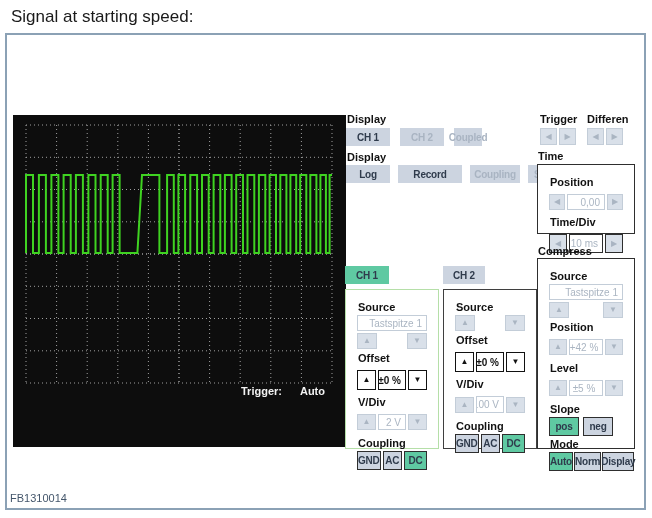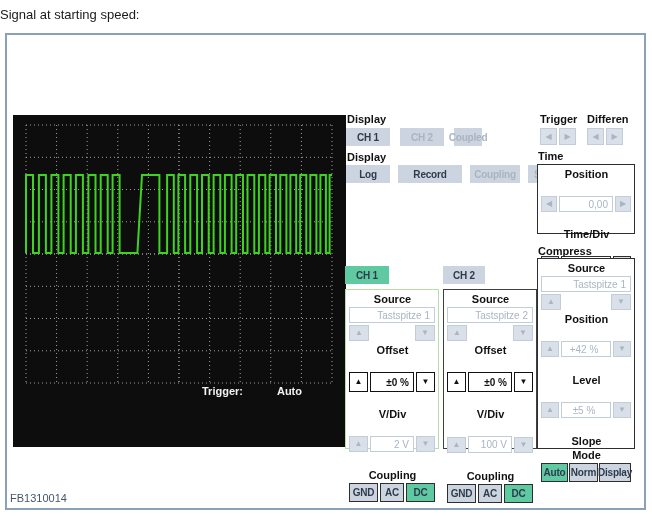--- a/index.html
+++ b/index.html
@@ -2,61 +2,61 @@
 <html><head>
 <meta charset="utf-8">
 <style>
   * { margin:0; padding:0; box-sizing:border-box; }
   html,body { background:#fff; }
   body {
     width:652px; height:518px; position:relative;
     font-family:"Liberation Sans", sans-serif;
     overflow:hidden;
   }
-  .page-title { position:absolute; left:0; top:7px; font-size:13px; color:#1a1a1a; }
+  .page-title { position:absolute; left:11px; top:7px; font-size:17px; color:#1a1a1a; }
   .frame {
     position:absolute; left:5px; top:33px; width:641px; height:477px;
     border:2px solid #8ba1b5; background:#ffffff;
   }
   
   .scope { position:absolute; left:6px; top:80px; width:333px; height:332px; background:#0d0d0d; }
   .scope svg { display:block; }
   .trigger-readout {
-    position:absolute; top:270px; right:44px; display:flex; gap:34px;
+    position:absolute; top:270px; right:21px; display:flex; gap:18px;
     color:#f2f2f2; font-size:11px; font-weight:bold;
   }
   
   .sec-label { position:absolute; font-size:11px; font-weight:bold; color:#111; white-space:nowrap; }
   .btn {
     display:flex; align-items:center; justify-content:center;
     background:#ccd4e0; color:#2f3b4c; font-size:10px; font-weight:bold;
     height:18px; letter-spacing:-0.2px; white-space:nowrap;
   }
   .btn.off { color:#a9b4c2; }
   .btn.teal { background:#5fc9a2; }
   .bordered { border:1px solid #2e2e2e; }
   .row { position:absolute; display:flex; align-items:center; }
-  .pbox { position:absolute; background:#fff; border:1px solid #2e2e2e; padding:3px;text-align:center; }
+  .pbox { position:absolute; background:#fff; border:1px solid #2e2e2e; padding:11px; }
   .pbox.greenb { border-color:#b5dfa8; }
   .inlbl { font-size:11px; font-weight:bold; color:#111; margin:0 0 2px 1px; white-space:nowrap; }
   .fline { display:flex; align-items:center; margin-bottom:2px; }
   .fld {
     background:#fff; display:flex; align-items:center; justify-content:flex-end;
     padding-right:4px; font-size:10px; white-space:nowrap; overflow:hidden;
   }
   .fld.dis { border:1px solid #c3cdd8; color:#aab5c2; }
   .fld.en  { border:1px solid #111; color:#111; font-weight:bold; }
   .abtn {
     display:flex; align-items:center; justify-content:center;
     font-size:8px; line-height:1; flex:none;
   }
   .abtn.lt  { background:#d9e0e9; border:1px solid #c3cdd8; color:#aab5c2; }
   .abtn.dk  { background:#fff; border:1px solid #111; color:#111; }
   .abtn.dkb { background:#d9e0e9; border:1px solid #2e2e2e; color:#a9b4c2; }
-  .grow { flex:1 1 auto; margin:14px 2px; }
+  .grow { flex:1 1 auto; margin:4px 2px; }
   .figure-id { position:absolute; left:3px; top:457px; font-size:11px; color:#44566b; }
 </style>
 </head>
 <body>
 
 <div class="page-title">Signal at starting speed:</div>
 
 <div class="frame">
 
   <div class="scope">
@@ -173,20 +173,24 @@
     <div class="fline" style="margin-bottom:3px">
       <div class="abtn lt" style="width:18px;height:16px">
           <span>▲</span>
         </div>
       <div class="fld dis grow" style="height:16px;justify-content:center">±5 %</div>
       <div class="abtn lt" style="width:18px;height:16px">
           <span>▼</span>
         </div>
     </div>
     <div class="inlbl">Slope</div>
+    <div class="fline" style="gap:4px;margin-bottom:2px">
+      <div class="btn teal bordered" style="width:30px;height:19px">pos</div>
+      <div class="btn bordered" style="width:30px;height:19px">neg</div>
+    </div>
     <div class="inlbl">Mode</div>
     <div class="fline" style="gap:1px;margin-bottom:0">
       <div class="btn teal bordered" style="width:28px;height:19px">Auto</div>
       <div class="btn bordered" style="width:30px;height:19px">Norm</div>
       <div class="btn bordered" style="width:32px;height:19px">Display</div>
     </div>
   </div>
 
   <div class="btn teal" style="position:absolute;left:338px;top:231px;width:44px">CH 1</div>
   <div class="btn" style="position:absolute;left:436px;top:231px;width:42px">CH 2</div>
@@ -225,21 +229,20 @@
     <div class="inlbl">Coupling</div>
     <div class="fline" style="gap:2px;margin-bottom:0">
       <div class="btn bordered" style="width:29px;height:19px">GND</div>
       <div class="btn bordered" style="width:24px;height:19px">AC</div>
       <div class="btn teal bordered" style="width:29px;height:19px">DC</div>
     </div>
   </div>
 
   <div class="pbox" style="left:436px;top:254px;width:94px;height:160px;border-color:#3f3f3f">
     <div class="inlbl">Source</div>
-    <div class="fld dis" style="height:16px;margin-bottom:2px">Tastspitze 2</div>
     <div class="fline" style="justify-content:space-between;margin-bottom:3px">
       <div class="abtn lt" style="width:20px;height:16px">
           <span>▲</span>
         </div>
       <div class="abtn lt" style="width:20px;height:16px">
           <span>▼</span>
         </div>
     </div>
     <div class="inlbl">Offset</div>
     <div class="fline" style="margin-bottom:2px">

